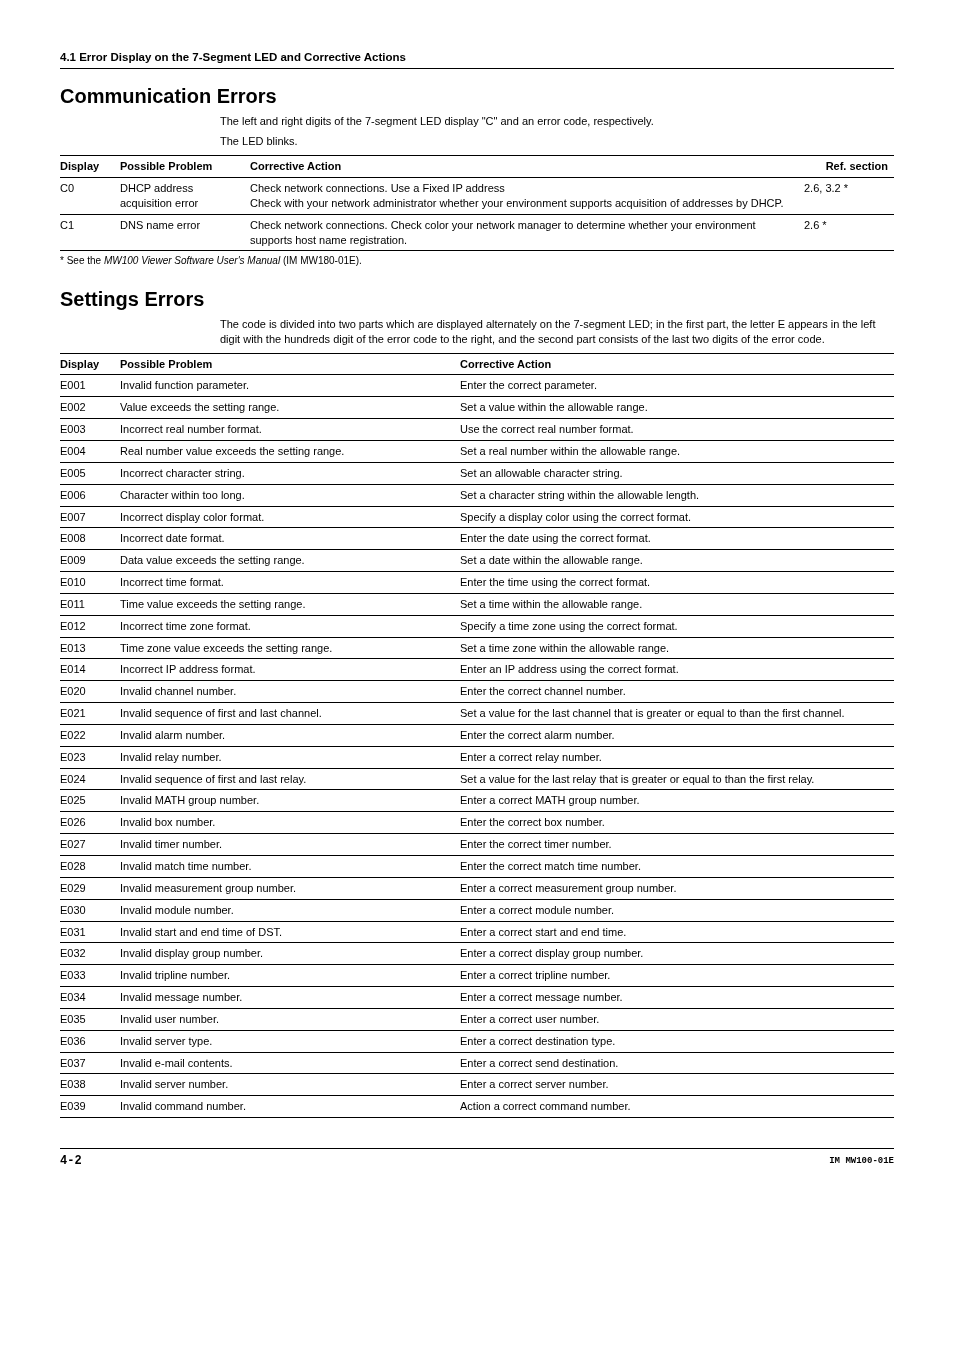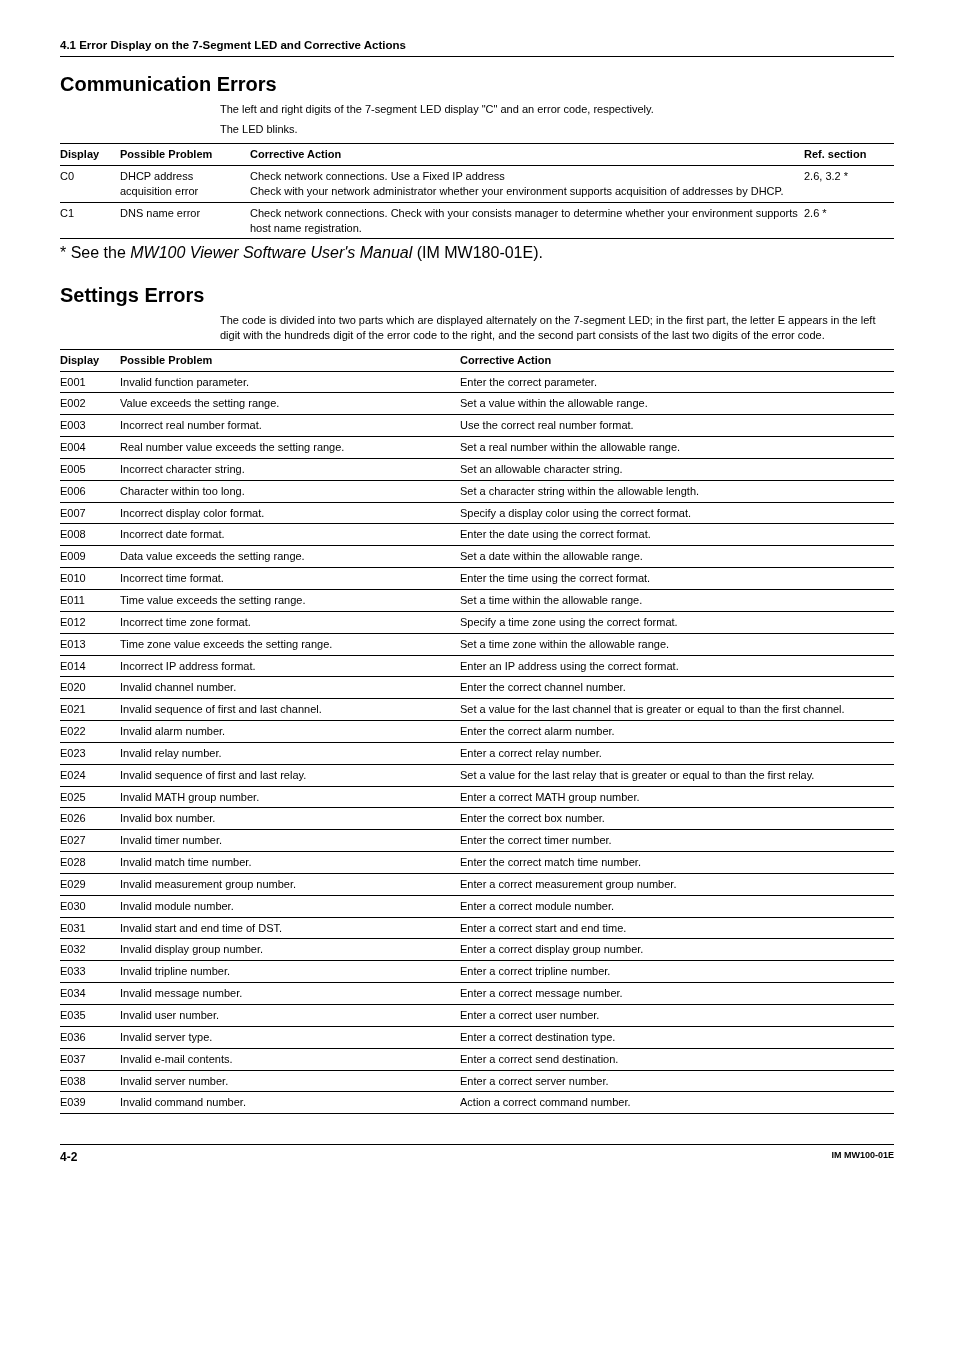--- a/index.html
+++ b/index.html
@@ -12,20 +12,21 @@
     padding: 38px 60px 30px 60px;
     font-size: 11px;
     line-height: 1.35;
   }
   .section-header {
     font-size: 11.5px;
     font-weight: bold;
     padding-bottom: 2px;
     border-bottom: 1px solid #000;
     margin-bottom: 14px;
+    margin-top: 12px;
   }
   .h2 {
     font-size: 20px;
     font-weight: bold;
     margin: 4px 0 4px 0;
   }
   .intro {
     margin-left: 160px;
     margin-bottom: 6px;
   }
@@ -42,36 +43,37 @@
     padding: 3px 6px 3px 0;
     vertical-align: top;
   }
   tbody td {
     border-bottom: 1px solid #000;
     padding: 3px 6px 3px 0;
     vertical-align: top;
   }
   .col-display { width: 60px; }
   .col-problem-narrow { width: 130px; }
-  .col-ref { width: 90px; text-align: left; }
+  .col-ref { width: 90px; text-align: right; }
   .footnote {
-    font-size: 16px;
+    font-size: 10px;
     margin-top: 3px;
     margin-bottom: 18px;
   }
   .footnote .it { font-style: italic; }
   .settings-table thead th:nth-child(1){ width:60px; }
   .settings-table thead th:nth-child(2){ width:340px; }
   .footer {
     display: flex;
     justify-content: space-between;
-    align-items: flex-start;
+    align-items: center;
     margin-top: 30px;
     border-top: 1px solid #000;
     padding-top: 4px;
+    font-family: Liberation Mono, monospace;
   }
   .footer .pn { font-size: 12px; font-weight: bold; }
   .footer .doc { font-size: 9px; font-weight: bold; }
 </style>
 </head>
 <body>
 
 <div class="section-header">4.1  Error Display on the 7-Segment LED and Corrective Actions</div>
 
 <div class="h2">Communication Errors</div>
@@ -91,21 +93,21 @@
       <tr>
         <td style="white-space: pre-line;">C0</td>
         <td style="white-space: pre-line;">DHCP address acquisition error</td>
         <td style="white-space: pre-line;">Check network connections. Use a Fixed IP address
 Check with your network administrator whether your environment supports acquisition of addresses by DHCP.</td>
         <td style="white-space: pre-line;">2.6, 3.2 *</td>
       </tr>
       <tr>
         <td style="white-space: pre-line;">C1</td>
         <td style="white-space: pre-line;">DNS name error</td>
-        <td style="white-space: pre-line;">Check network connections. Check with your consists manager to determine whether your environment supports host name registration.</td>
+        <td style="white-space: pre-line;">Check network connections. Check color your network manager to determine whether your environment supports host name registration.</td>
         <td style="white-space: pre-line;">2.6 *</td>
       </tr>
     </tbody>
 </table>
 
 <div class="footnote">
   <span>* See the </span><span class="it">MW100 Viewer Software User's Manual</span><span> (IM MW180-01E).</span>
 </div>
 
 <div class="h2">Settings Errors</div>

